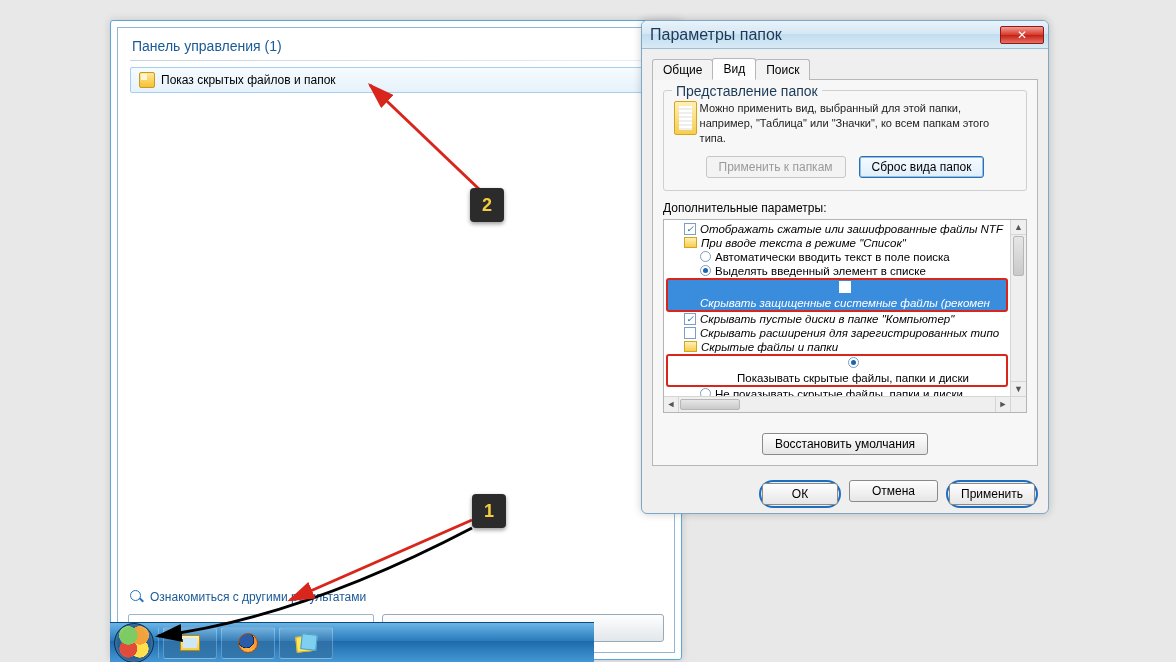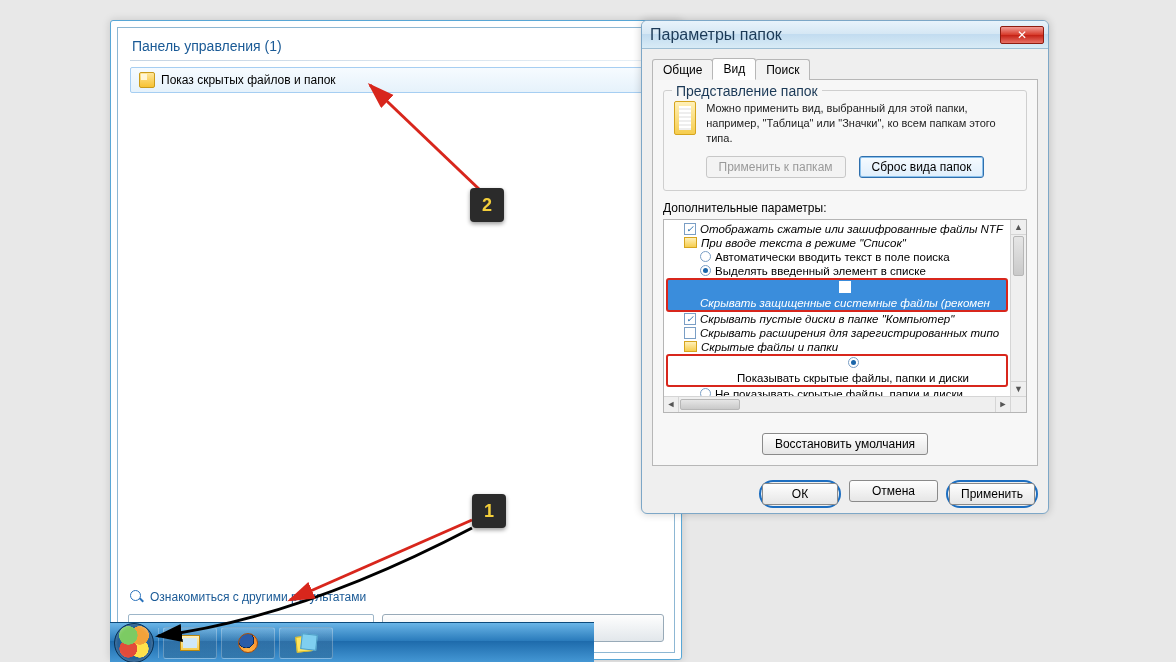--- a/index.html
+++ b/index.html
@@ -153,21 +153,21 @@
   .tab-panel {
     border:1px solid #b7b7b7; border-top:none; padding:10px; background:#f7f7f7;
   }
 
   .group {
     border:1px solid #cfcfcf; border-radius:3px; padding:10px 10px 12px 10px; margin-bottom:10px; position:relative;
   }
   .group-title {
     position:absolute; top:-8px; left:8px; background:#f7f7f7; padding:0 4px; color:#1c3a57; font-size:14px;
   }
-  .folder-view-row { display:flex; gap:10px; }
+  .folder-view-row { display:flex; gap:3px; }
   .folder-icon {
     width:40px; height:34px; background:linear-gradient(#fff0b8,#f6cd4e);
     border:1px solid #d6a51e; border-radius:2px; position:relative;
   }
   .folder-icon::after{content:"";position:absolute;inset:4px;background:repeating-linear-gradient(#fff,#fff 2px,#eee 2px,#eee 4px);}
   .folder-view-text { font-size:11px; color:#222; line-height:1.35; }
   .btn {
     display:inline-flex; align-items:center; justify-content:center;
     height:22px; padding:0 12px; font-size:12px; color:#000;
     border:1px solid #8a8a8a; border-radius:3px;

